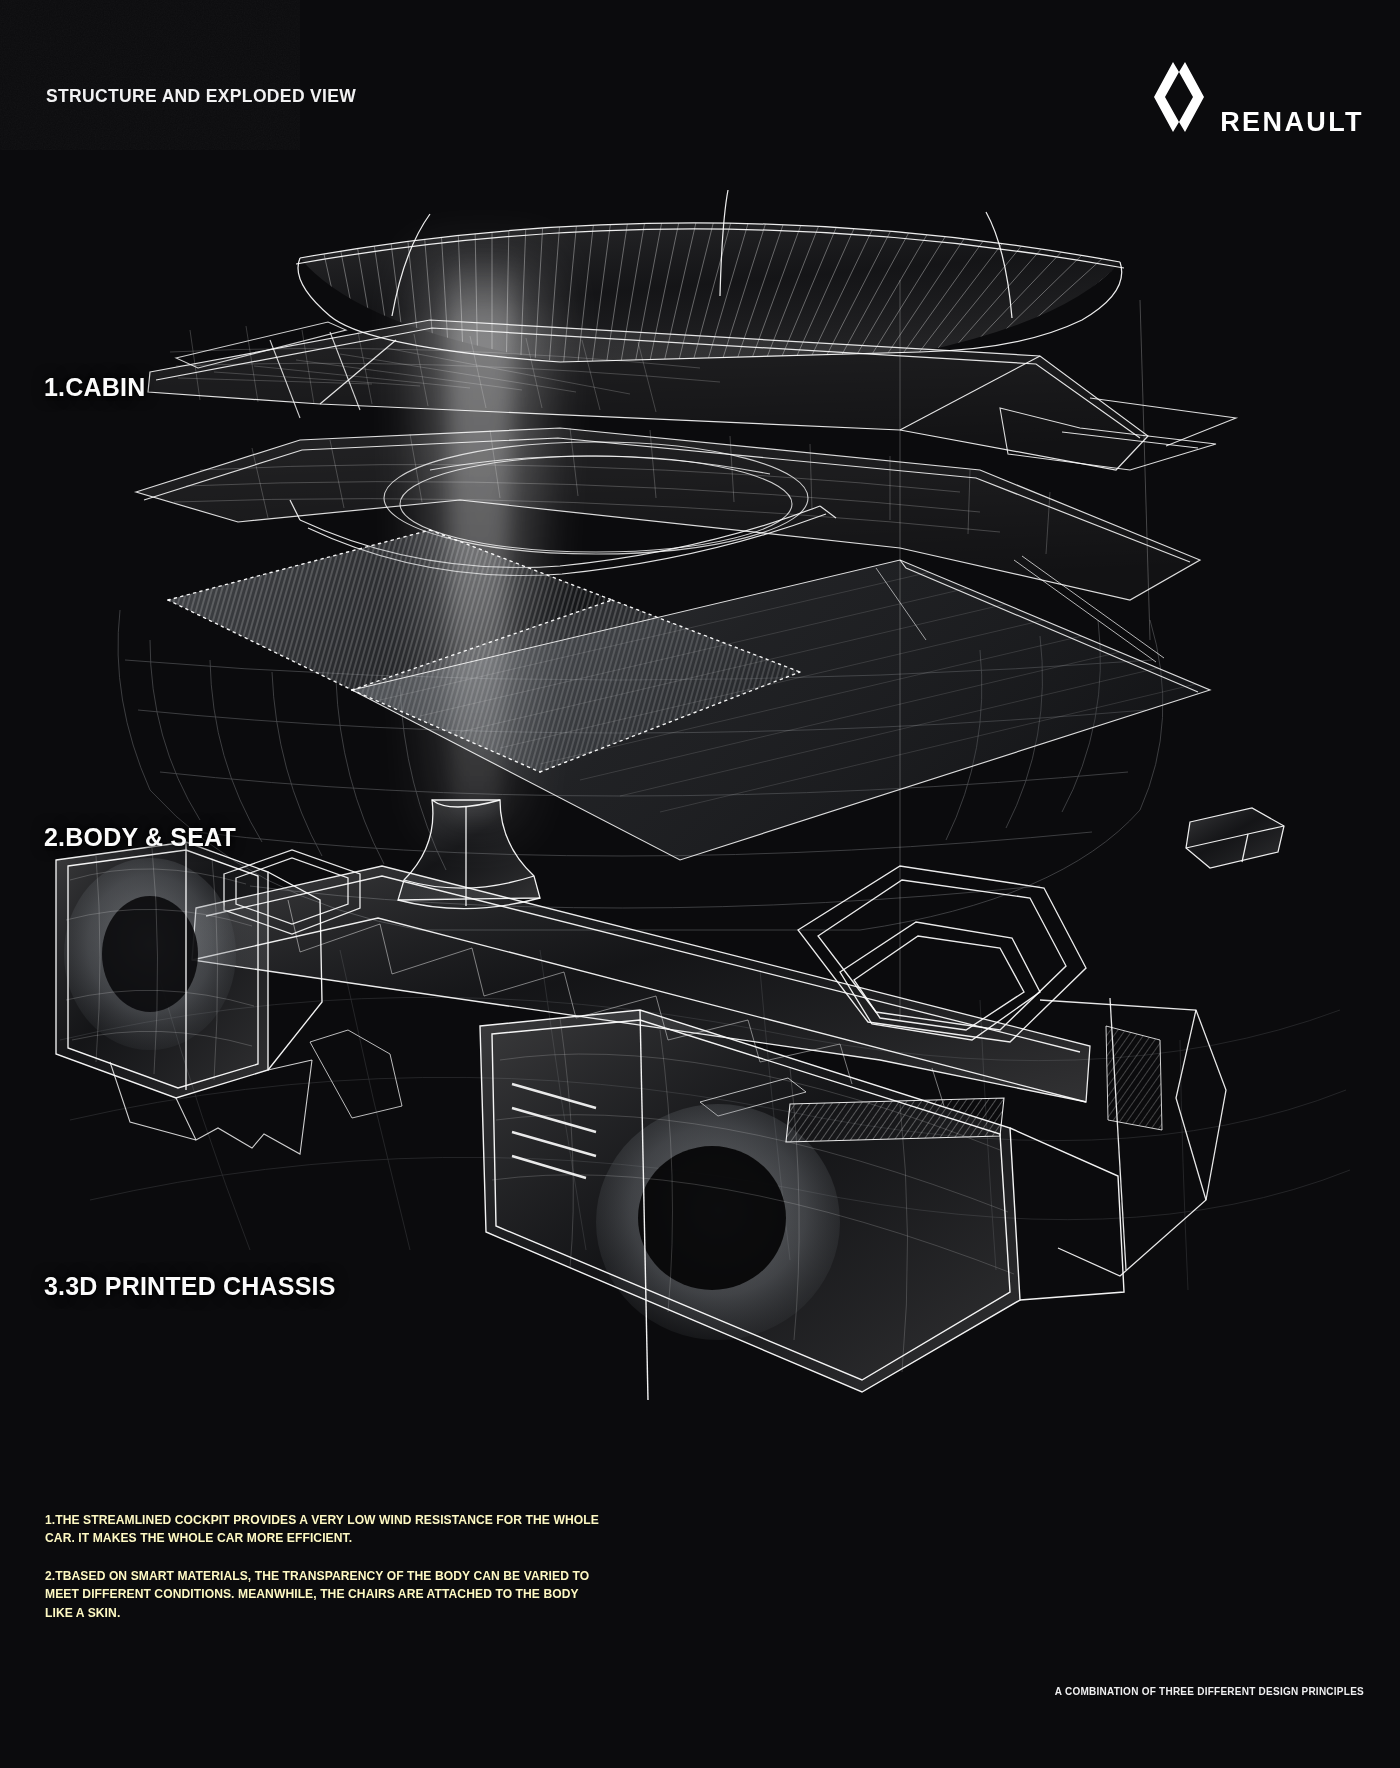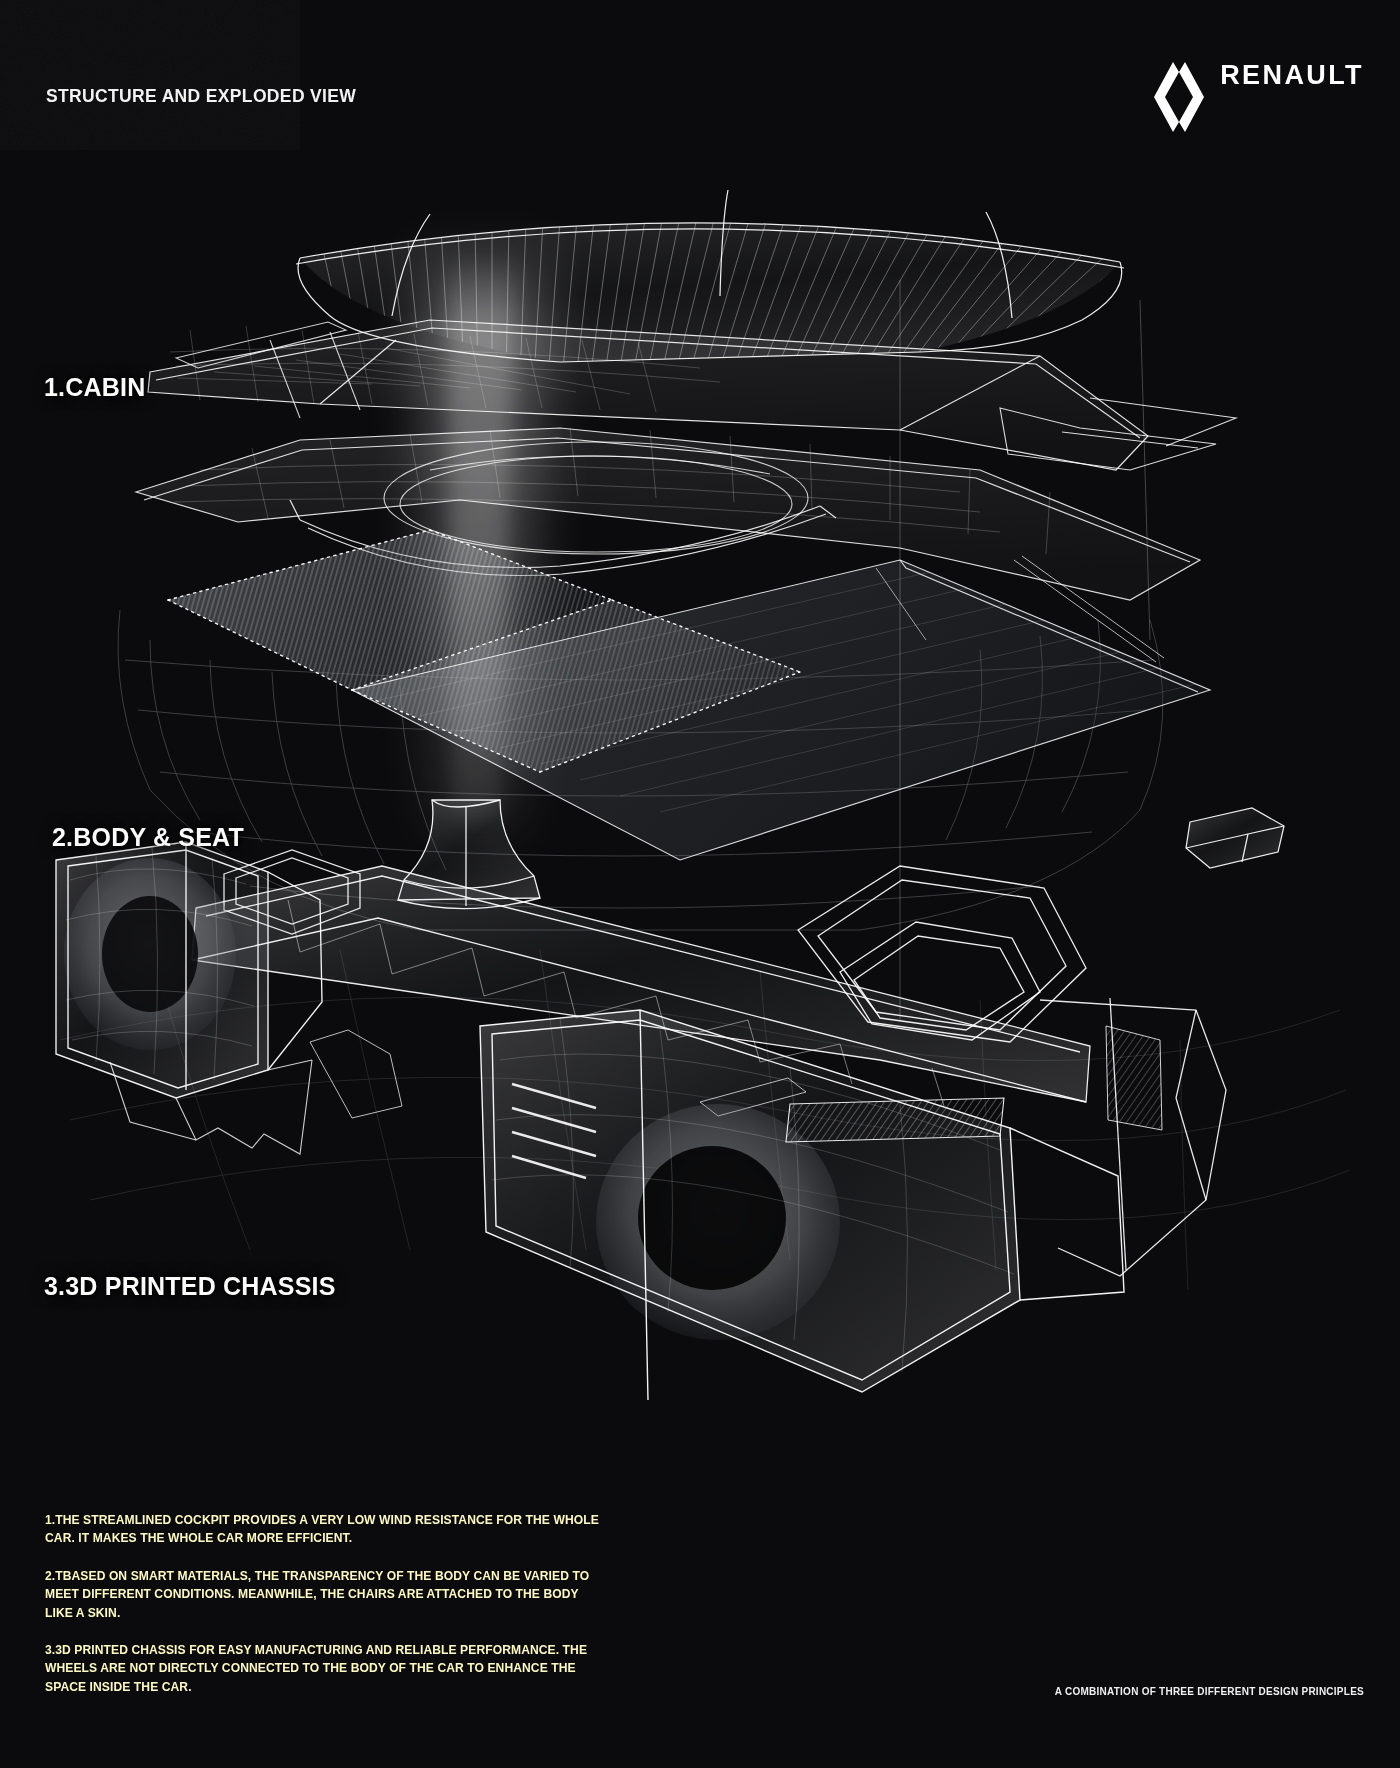--- a/index.html
+++ b/index.html
@@ -39,21 +39,21 @@
     letter-spacing: .35px;
     color: #f2f2f3;
     white-space: nowrap;
     z-index: 30;
   }
   .brand {
     position: absolute;
     right: 36px;
     top: 60px;
     display: flex;
-    align-items: flex-start;
+    align-items: flex-end;
     gap: 14px;
     z-index: 30;
   }
   .brand-word {
     font-size: 27px;
     font-weight: bold;
     letter-spacing: 2.4px;
     color: #ffffff;
   }
 
@@ -63,21 +63,21 @@
     left: 44px;
     font-size: 25px;
     font-weight: bold;
     letter-spacing: .2px;
     color: #fbfbfb;
     white-space: nowrap;
     z-index: 30;
     text-shadow: 0 0 14px rgba(0,0,0,.95), 0 0 4px rgba(0,0,0,.9);
   }
   .sec-1 { top: 373px; }
-  .sec-2 { top: 823px; margin-left: 8px; }
+  .sec-2 { top: 823px; }
   .sec-3 { top: 1272px; }
 
   
   .notes {
     position: absolute;
     left: 45px;
     top: 1511px;
     width: 560px;
     z-index: 30;
   }
@@ -563,21 +563,20 @@
     <span class="brand-word">RENAULT</span>
   </div>
 
   <div class="sec-label sec-1">1.CABIN</div>
   <div class="sec-label sec-2">2.BODY &amp; SEAT</div>
   <div class="sec-label sec-3">3.3D PRINTED CHASSIS</div>
 
   <div class="notes">
     <p class="note">1.THE STREAMLINED COCKPIT PROVIDES A VERY LOW WIND RESISTANCE FOR THE WHOLE CAR. IT MAKES THE WHOLE CAR MORE EFFICIENT.</p>
     <p class="note">2.TBASED ON SMART MATERIALS, THE TRANSPARENCY OF THE BODY CAN BE VARIED TO MEET DIFFERENT CONDITIONS. MEANWHILE, THE CHAIRS ARE ATTACHED TO THE BODY LIKE A SKIN.</p>
-    <p class="note">3.3D PRINTED CHASSIS FOR EASY MANUFACTURING AND RELIABLE PERFORMANCE. THE WHEELS ARE NOT DIRECTLY CONNECTED TO THE BODY OF THE CAR TO ENHANCE THE SPACE INSIDE THE CAR.</p>
   </div>
 
   <div class="footer-right">A COMBINATION OF THREE DIFFERENT DESIGN PRINCIPLES</div>
 
   <svg class="grain" xmlns="http://www.w3.org/2000/svg">
     <filter id="noiseF">
       <feTurbulence type="fractalNoise" baseFrequency="0.85" numOctaves="3" stitchTiles="stitch"></feTurbulence>
       <feColorMatrix type="saturate" values="0"></feColorMatrix>
       <feComponentTransfer>
           <feFuncA type="linear" slope="0.09"></feFuncA>

